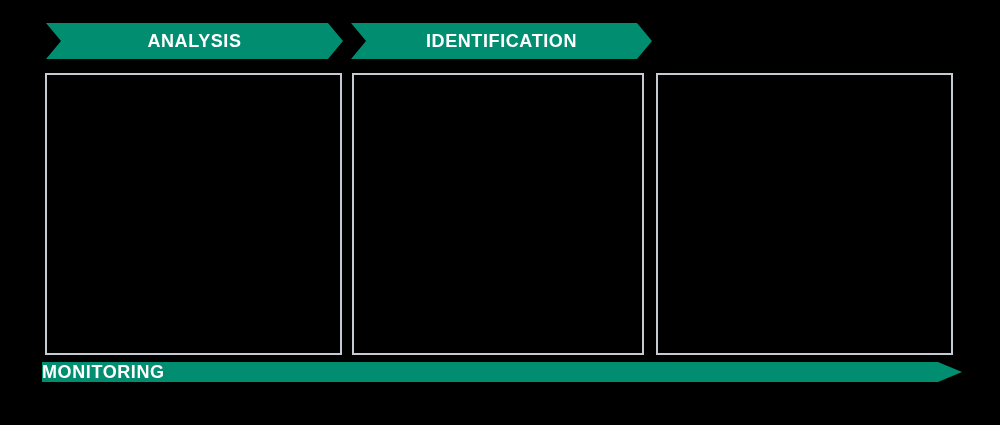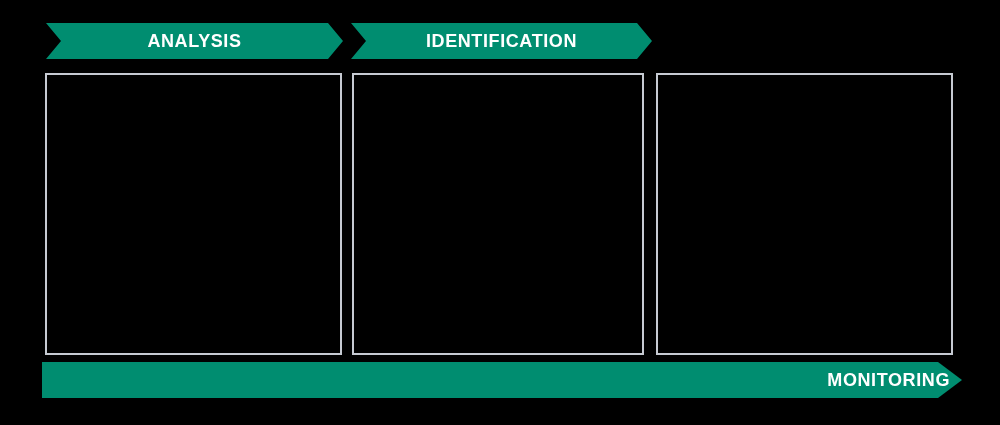--- a/index.html
+++ b/index.html
@@ -51,26 +51,26 @@
     background: var(--bg);
   }
   .panel-1 { left: 45px;  width: 297px; }
   .panel-2 { left: 352px; width: 292px; }
   .panel-3 { left: 656px; width: 297px; }
   .banner {
     position: absolute;
     left: 42px;
     top: 362px;
     width: 920px;
-    height: 36px;
+    height: 20px;
     background: var(--green);
     clip-path: polygon(0 0, calc(100% - 24px) 0, 100% 50%, calc(100% - 24px) 100%, 0 100%);
     display: flex;
     align-items: center;
-    justify-content: flex-end;
+    justify-content: flex-start;
     padding-right: 12px;
     box-sizing: border-box;
   }
 </style>
 </head>
 <body>
 
 <div class="stage">
 
   <div class="chev chev-2">

